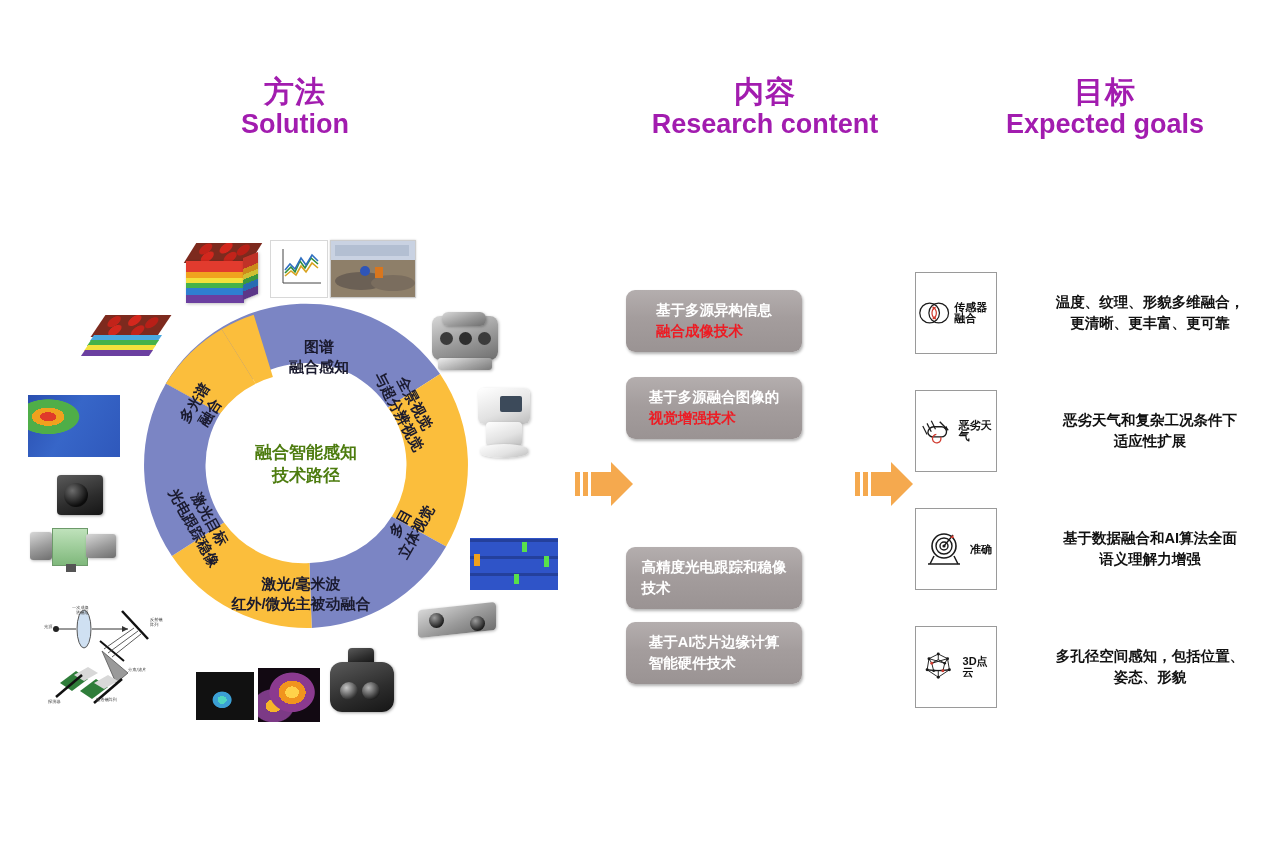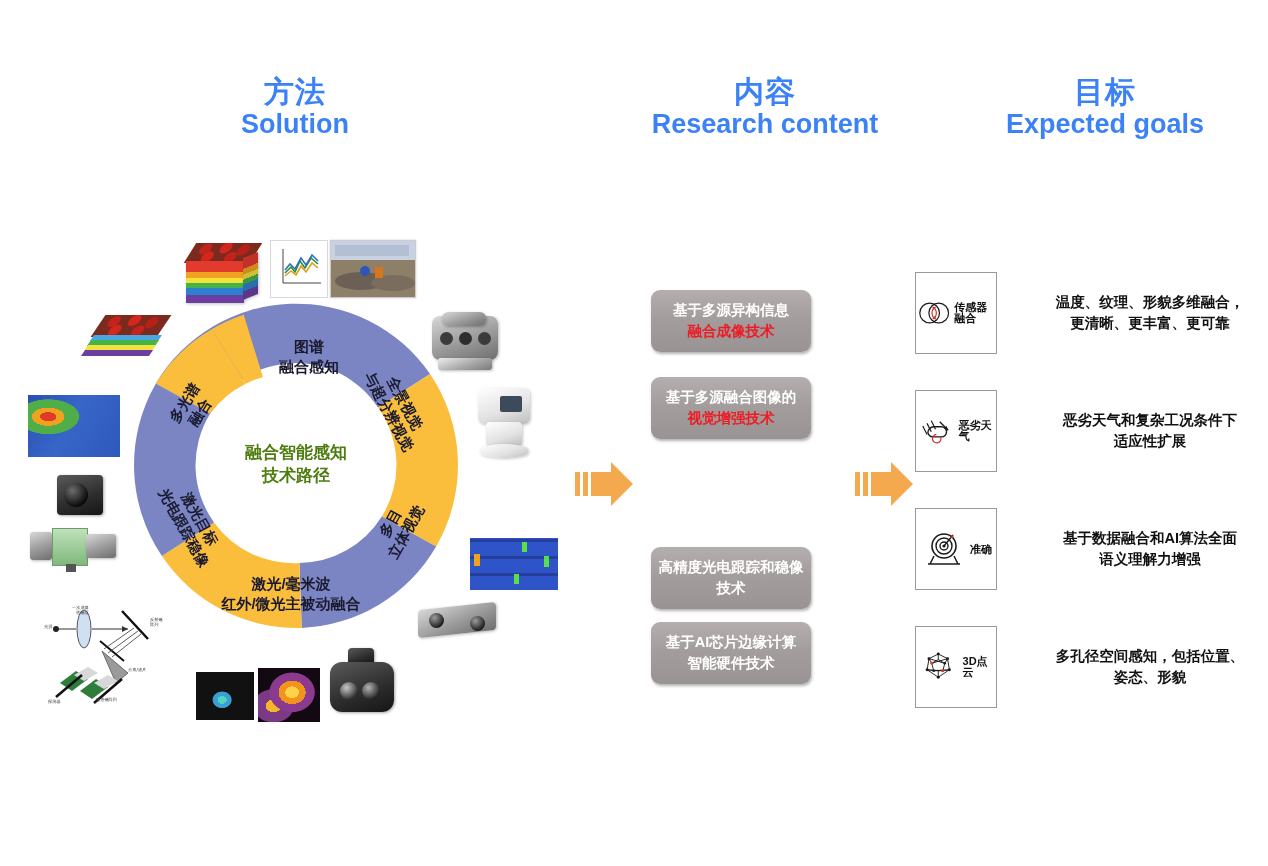--- a/index.html
+++ b/index.html
@@ -4,29 +4,29 @@
 <style>
   html,body{margin:0;padding:0;}
   body{
     width:1268px;height:866px;background:#ffffff;overflow:hidden;
     font-family:"Liberation Sans","DejaVu Sans",sans-serif;
     position:relative;
   }
   .canvas{position:absolute;inset:0;}
 
   
-  .col-header{position:absolute;text-align:center;color:#3b82f6;font-weight:bold;line-height:1.18;}
+  .col-header{position:absolute;text-align:center;color:#a21caf;font-weight:bold;line-height:1.18;}
   .col-header .cn{font-size:30px;letter-spacing:1px;display:block;}
   .col-header .en{font-size:27px;display:block;}
   #hdr-solution{left:160px;top:74px;width:270px;}
   #hdr-content{left:600px;top:74px;width:330px;}
   #hdr-goals{left:940px;top:74px;width:330px;}
 
   
-  #donut-wrap{position:absolute;left:131px;top:300px;width:330px;height:330px;}
+  #donut-wrap{position:absolute;left:141px;top:300px;width:330px;height:330px;}
   #donut-svg{position:absolute;left:0;top:0;}
   .seg-label{font-family:"Liberation Sans","DejaVu Sans",sans-serif;font-weight:bold;fill:#1a1a2e;}
   #donut-center{
     position:absolute;left:50%;top:50%;transform:translate(-50%,-50%);
     width:180px;text-align:center;font-size:17px;font-weight:bold;color:#4d7c0f;line-height:1.35;
   }
 
   
   .img-tile{position:absolute;}
   .cube-hyper{
@@ -72,26 +72,26 @@
   .depth-hot{position:absolute;background:#58e04a;}
   .dev{background:linear-gradient(160deg,#d8d8d8,#9a9a9a 55%,#6e6e6e);box-shadow:1px 1px 3px rgba(0,0,0,.28);}
   .dev-dark{background:linear-gradient(160deg,#5a5a5a,#2c2c2c 60%,#151515);box-shadow:1px 1px 3px rgba(0,0,0,.35);}
   .dev-white{background:linear-gradient(160deg,#ffffff,#e2e2e2 60%,#bdbdbd);box-shadow:1px 1px 3px rgba(0,0,0,.22);}
 
   
   .arrow{position:absolute;}
 
   
   .content-box{
-    position:absolute;left:651px;width:160px;
+    position:absolute;left:626px;width:176px;
     border-radius:9px;
     background:linear-gradient(180deg,#b4aeae 0%,#a49d9d 45%,#9a9393 100%);
     box-shadow:1px 2px 3px rgba(0,0,0,.3);
     display:flex;align-items:center;justify-content:center;
-    color:#ffffff;font-weight:bold;font-size:14.5px;line-height:1.45;text-align:center;
+    color:#ffffff;font-weight:bold;font-size:14.5px;line-height:1.45;
   }
   .content-box .hl{color:#ED1C24;}
 
   
   .goal-row{position:absolute;left:915px;display:flex;align-items:center;}
   .goal-icon-box{
     width:80px;height:80px;border:1px solid #9a9a9a;background:#ffffff;
     display:flex;align-items:center;justify-content:center;gap:2px;
     flex:0 0 auto;
   }

